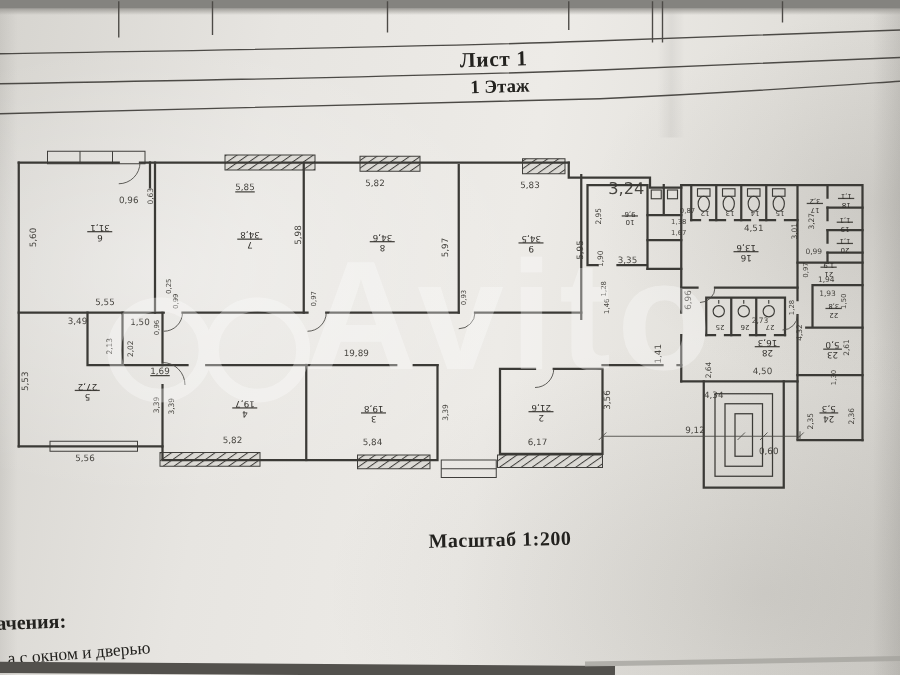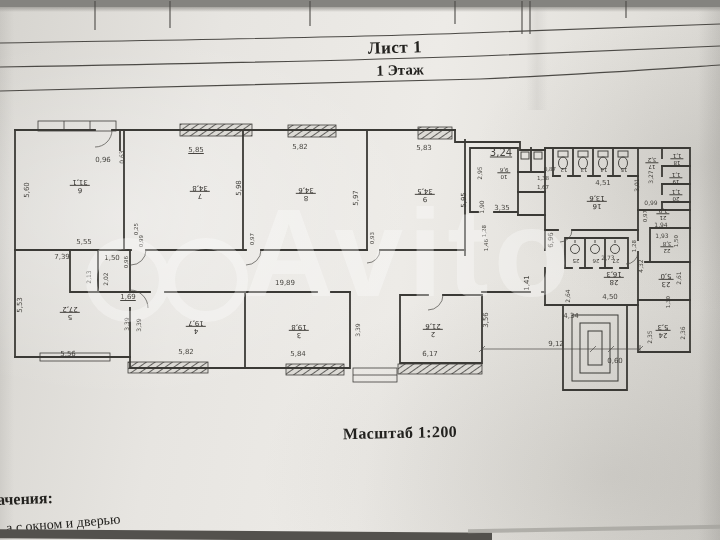--- a/index.html
+++ b/index.html
@@ -177,28 +177,28 @@
       <path d="M479,352 L485,346 M590,352 L596,346 M608,352 L614,346 M637,352 L643,346"></path>
       <path d="M482,345 V352 M640,345 V352"></path>
     </g>
   </svg>
 
   <div id="plan-labels">
       <div class="dim" style="left: 103px; top: 160px; font-size: 7px; transform: translate(-50%, -50%) rotate(0deg);">0,96</div>
       <div class="dim" style="left: 196px; top: 150px; font-size: 7px; transform: translate(-50%, -50%) rotate(0deg); text-decoration: underline;">5,85</div>
       <div class="dim" style="left: 300px; top: 147px; font-size: 7px; transform: translate(-50%, -50%) rotate(0deg);">5,82</div>
       <div class="dim" style="left: 424px; top: 148px; font-size: 7px; transform: translate(-50%, -50%) rotate(0deg);">5,83</div>
-      <div class="dim" style="left: 501px; top: 152px; font-size: 10px; transform: translate(-50%, -50%) rotate(0deg); text-decoration: underline;">3,24</div>
+      <div class="dim" style="left: 501px; top: 152px; font-size: 13px; transform: translate(-50%, -50%) rotate(0deg);">3,24</div>
       <div class="dim" style="left: 84px; top: 242px; font-size: 7px; transform: translate(-50%, -50%) rotate(0deg);">5,55</div>
       <div class="dim" style="left: 502px; top: 208px; font-size: 7px; transform: translate(-50%, -50%) rotate(0deg);">3,35</div>
-      <div class="dim" style="left: 62px; top: 257px; font-size: 7px; transform: translate(-50%, -50%) rotate(0deg);">7,39</div>
+      <div class="dim" style="left: 62px; top: 257px; font-size: 7px; transform: translate(-50%, -50%) rotate(0deg);">3,49</div>
       <div class="dim" style="left: 112px; top: 258px; font-size: 7px; transform: translate(-50%, -50%) rotate(0deg);">1,50</div>
       <div class="dim" style="left: 128px; top: 297px; font-size: 7px; transform: translate(-50%, -50%) rotate(0deg); text-decoration: underline;">1,69</div>
       <div class="dim" style="left: 285px; top: 283px; font-size: 7px; transform: translate(-50%, -50%) rotate(0deg);">19,89</div>
-      <div class="dim" style="left: 68px; top: 354px; font-size: 7px; transform: translate(-50%, -50%) rotate(0deg); text-align: right;">5,56</div>
+      <div class="dim" style="left: 68px; top: 367px; font-size: 7px; transform: translate(-50%, -50%) rotate(0deg); text-align: right;">5,56</div>
       <div class="dim" style="left: 186px; top: 352px; font-size: 7px; transform: translate(-50%, -50%) rotate(0deg);">5,82</div>
       <div class="dim" style="left: 298px; top: 354px; font-size: 7px; transform: translate(-50%, -50%) rotate(0deg);">5,84</div>
       <div class="dim" style="left: 430px; top: 354px; font-size: 7px; transform: translate(-50%, -50%) rotate(0deg);">6,17</div>
       <div class="dim" style="left: 556px; top: 344px; font-size: 7px; transform: translate(-50%, -50%) rotate(0deg);">9,12</div>
       <div class="dim" style="left: 601px; top: 361px; font-size: 7px; transform: translate(-50%, -50%) rotate(0deg); margin-left: 14px;">0,60</div>
       <div class="dim" style="left: 603px; top: 183px; font-size: 7px; transform: translate(-50%, -50%) rotate(0deg);">4,51</div>
       <div class="dim" style="left: 651px; top: 202px; font-size: 6px; transform: translate(-50%, -50%) rotate(0deg);">0,99</div>
       <div class="dim" style="left: 661px; top: 224px; font-size: 6px; transform: translate(-50%, -50%) rotate(0deg);">1,94</div>
       <div class="dim" style="left: 662px; top: 235px; font-size: 6px; transform: translate(-50%, -50%) rotate(0deg);">1,93</div>
       <div class="dim" style="left: 608px; top: 257px; font-size: 6px; transform: translate(-50%, -50%) rotate(0deg);">2,73</div>

